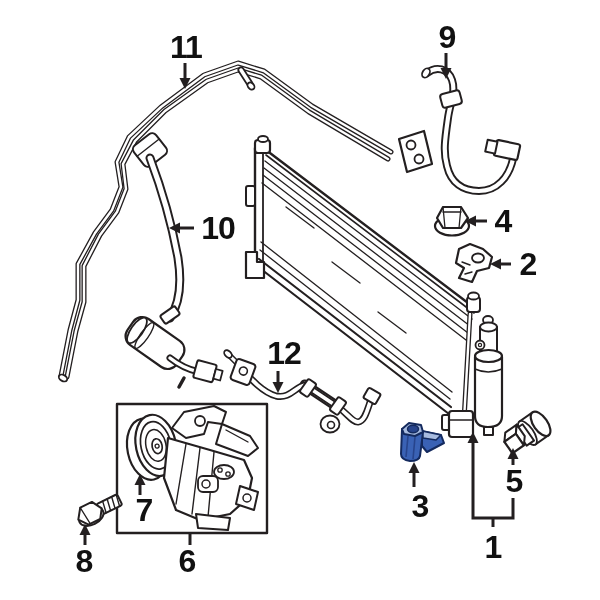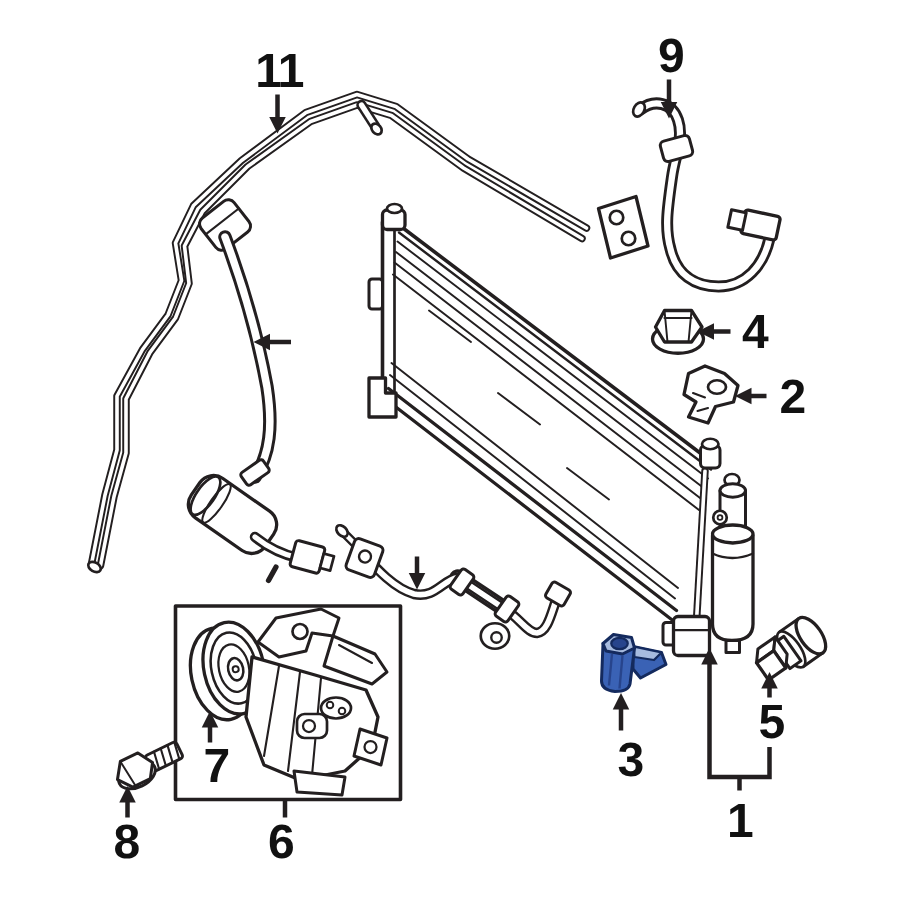--- a/index.html
+++ b/index.html
@@ -270,15 +270,17 @@
 
 <div class="callout" style="left:493px;top:547px">1</div>
 <div class="callout" style="left:528px;top:264px">2</div>
 <div class="callout" style="left:420px;top:506px">3</div>
 <div class="callout" style="left:503px;top:221px">4</div>
 <div class="callout" style="left:514px;top:481px">5</div>
 <div class="callout" style="left:187px;top:561px">6</div>
 <div class="callout" style="left:144px;top:510px">7</div>
 <div class="callout" style="left:84px;top:561px">8</div>
 <div class="callout" style="left:447px;top:37px">9</div>
+<div class="callout" style="left:218px;top:228px">10</div>
 <div class="callout" style="left:186px;top:47px">11</div>
+<div class="callout" style="left:284px;top:353px">12</div>
 
 </div>
 
 </body></html>

